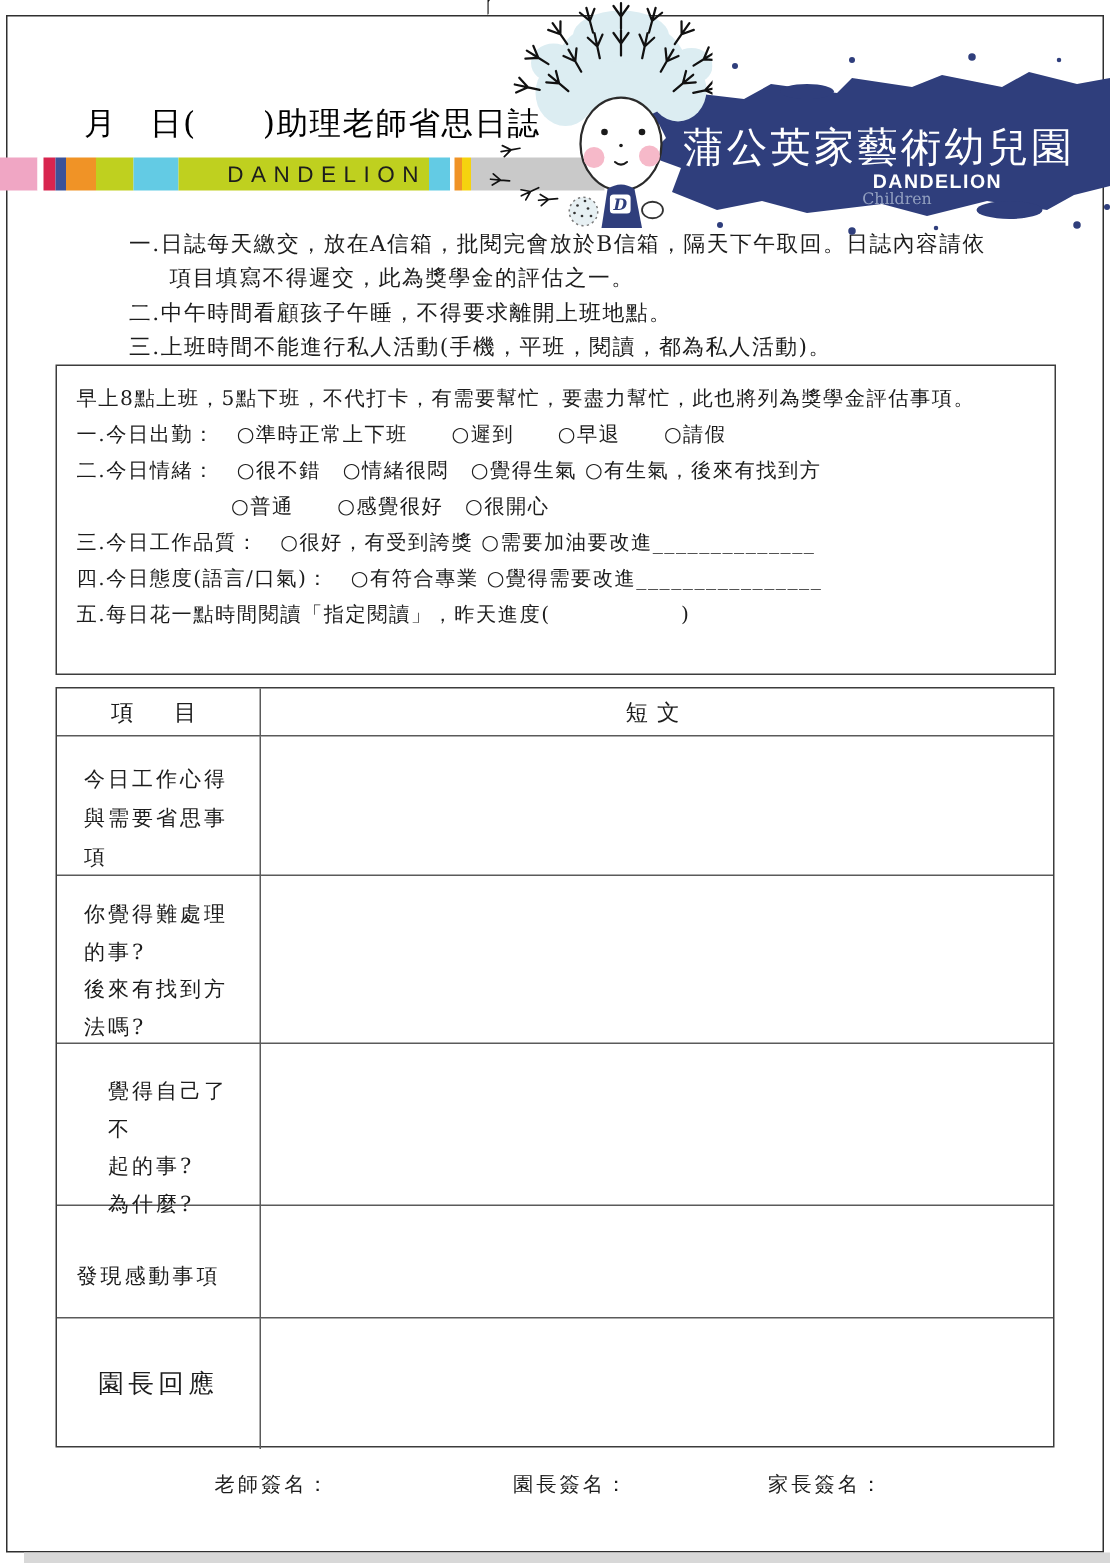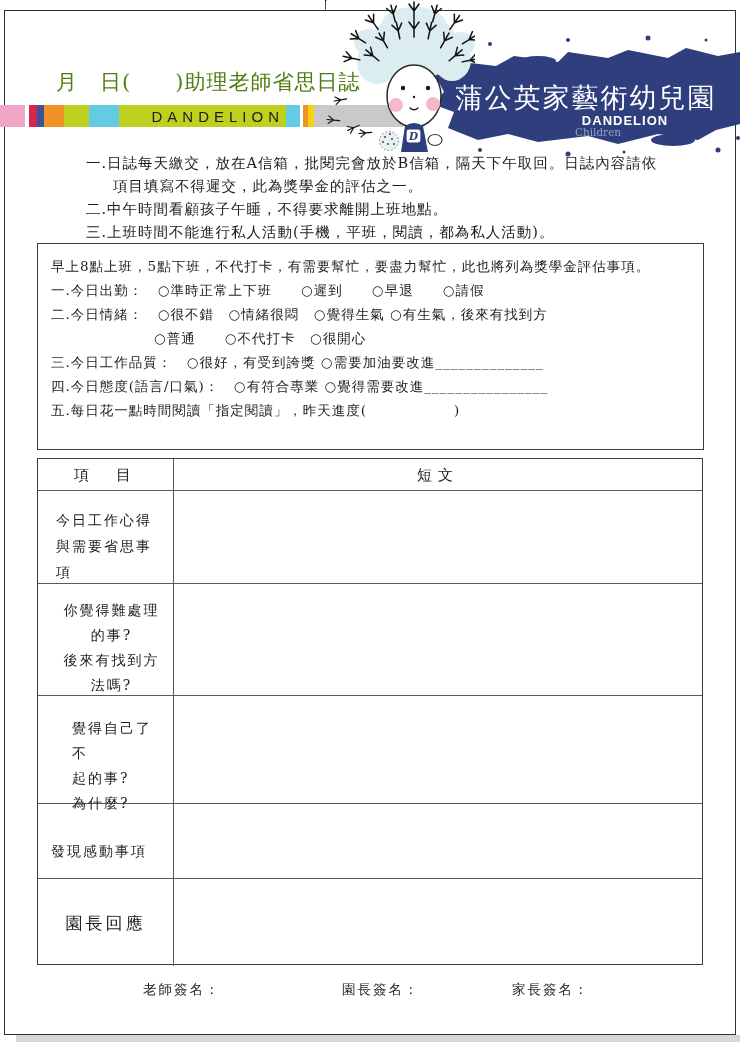--- a/index.html
+++ b/index.html
@@ -4,21 +4,21 @@
 <style>
   html,body{margin:0;padding:0;background:#fff;}
   .page{position:relative;width:740px;height:1042px;background:#ffffff;overflow:hidden;
         font-family:"DejaVu Serif","Liberation Serif",serif;color:#1c1c1c;}
   .page-border{position:absolute;left:4px;top:10px;width:730px;height:1023px;
         border:1px solid #2f2f2f;pointer-events:none;}
   .bottom-shadow{position:absolute;left:16px;right:0;bottom:0;height:7px;background:#d8d8d8;}
 
   
   .title{position:absolute;left:56px;top:68px;font-size:21px;letter-spacing:1px;
-        color:#4d7c0f;white-space:nowrap;}
+        color:#000000;white-space:nowrap;}
   .stripe{position:absolute;left:0;top:105px;height:22px;display:flex;z-index:1;}
   .seg{height:22px;}
   .seg-label{display:flex;align-items:center;justify-content:flex-end;
         font-family:"Liberation Sans","DejaVu Sans",sans-serif;font-size:15px;
         letter-spacing:5px;color:#1d1d1d;padding-right:2px;box-sizing:border-box;}
 
   
   .girl{position:absolute;left:325px;top:0;z-index:3;}
   .splash{position:absolute;left:418px;top:28px;z-index:2;}
   .splash text.cn{font-family:"DejaVu Serif",serif;}
@@ -38,21 +38,21 @@
   
   .rtable{position:absolute;left:37px;top:458px;width:666px;height:507px;box-sizing:border-box;
         border:1.5px solid #3c3c3c;display:grid;grid-template-columns:136px 1fr;
         grid-template-rows:32px 93px 112px 108px 75px 87px;}
   .cell{border-right:1px solid #5a5a5a;border-bottom:1px solid #5a5a5a;box-sizing:border-box;
         font-size:14px;letter-spacing:2px;white-space:pre-line;line-height:26px;}
   .cell.last-col{border-right:none;}
   .cell.last-row{border-bottom:none;}
   .th{display:flex;align-items:center;justify-content:center;font-size:15px;letter-spacing:6px;}
   .lbl-r1{padding:16px 6px 0 18px;}
-  .lbl-r2{padding:14px 6px 0 18px;line-height:25px;text-align:center;}
+  .lbl-r2{padding:14px 6px 0 18px;line-height:25px;}
   .lbl-r3{padding:20px 6px 0 34px;line-height:25px;}
   .lbl-r4{padding:34px 6px 0 13px;}
   .lbl-r5{display:flex;align-items:center;justify-content:center;font-size:17px;letter-spacing:3px;}
 
   
   .sig{position:absolute;top:981px;font-size:13.5px;letter-spacing:2px;font-family:Liberation Serif, serif;}
   .sig.s1{left:143px;} .sig.s2{left:342px;} .sig.s3{left:512px;}
 </style>
 </head>
 <body>
@@ -168,21 +168,21 @@
     <div class="line">一.日誌每天繳交，放在A信箱，批閱完會放於B信箱，隔天下午取回。日誌內容請依</div>
     <div class="line indent">項目填寫不得遲交，此為獎學金的評估之一。</div>
     <div class="line">二.中午時間看顧孩子午睡，不得要求離開上班地點。</div>
     <div class="line">三.上班時間不能進行私人活動(手機，平班，閱讀，都為私人活動)。</div>
   </div>
 
   <div class="box">
     <div class="line">早上8點上班，5點下班，不代打卡，有需要幫忙，要盡力幫忙，此也將列為獎學金評估事項。</div>
     <div class="line">一.今日出勤：　○準時正常上下班　　○遲到　　○早退　　○請假</div>
     <div class="line">二.今日情緒：　○很不錯　○情緒很悶　○覺得生氣 ○有生氣，後來有找到方</div>
-    <div class="line opt-indent">○普通　　○不代打卡　○很開心</div>
+    <div class="line opt-indent">○普通　　○感覺很好　○很開心</div>
     <div class="line">三.今日工作品質：　○很好，有受到誇獎 ○需要加油要改進______________</div>
     <div class="line">四.今日態度(語言/口氣)：　○有符合專業 ○覺得需要改進________________</div>
     <div class="line">五.每日花一點時間閱讀「指定閱讀」，昨天進度(　　　　　　)</div>
   </div>
 
   <div class="rtable">
     <div class="cell th">項　目</div>
     <div class="cell th last-col">短文</div>
 
     <div class="cell lbl-r1">今日工作心得

